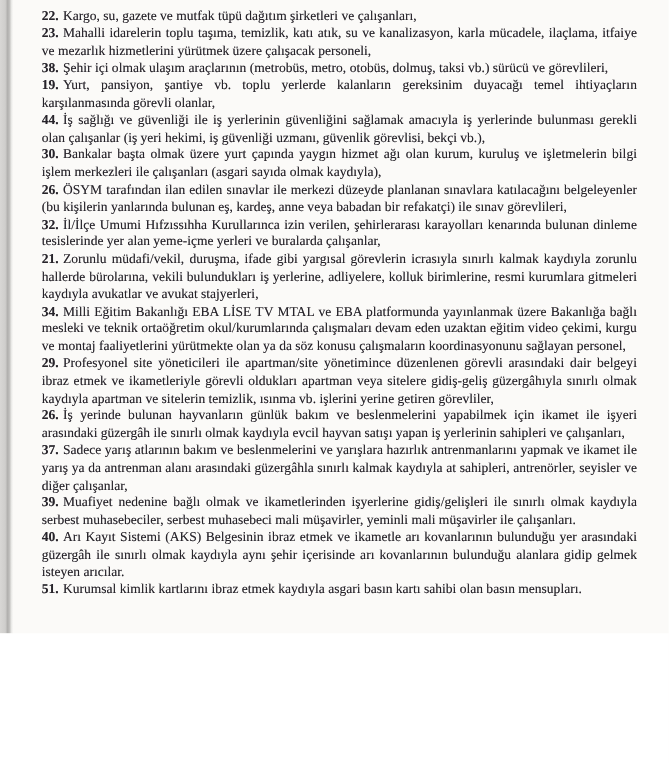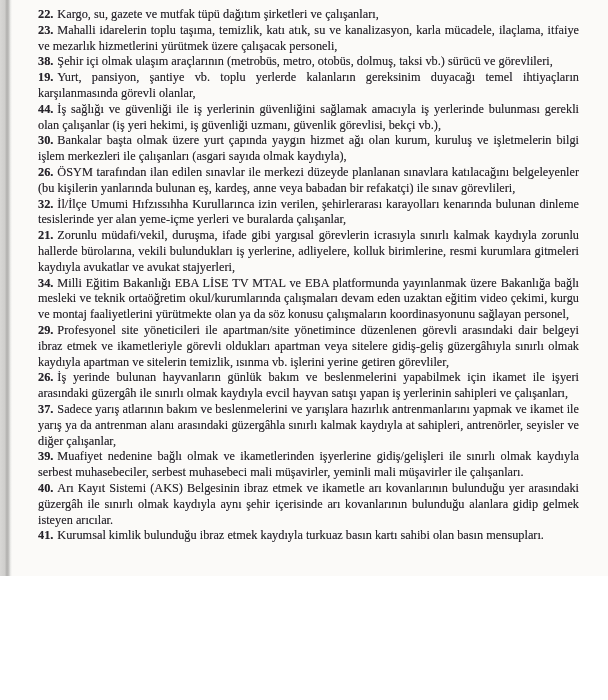--- a/index.html
+++ b/index.html
@@ -72,15 +72,15 @@
 
       <p class="item"><span class="num">26.</span><span class="txt">İş yerinde bulunan hayvanların günlük bakım ve beslenmelerini yapabilmek için ikamet ile işyeri arasındaki güzergâh ile sınırlı olmak kaydıyla evcil hayvan satışı yapan iş yerlerinin sahipleri ve çalışanları,</span></p>
 
       <p class="item"><span class="num">37.</span><span class="txt">Sadece yarış atlarının bakım ve beslenmelerini ve yarışlara hazırlık antrenmanlarını yapmak ve ikamet ile yarış ya da antrenman alanı arasındaki güzergâhla sınırlı kalmak kaydıyla at sahipleri, antrenörler, seyisler ve diğer çalışanlar,</span></p>
 
 
       <p class="item"><span class="num">39.</span><span class="txt">Muafiyet nedenine bağlı olmak ve ikametlerinden işyerlerine gidiş/gelişleri ile sınırlı olmak kaydıyla serbest muhasebeciler, serbest muhasebeci mali müşavirler, yeminli mali müşavirler ile çalışanları.</span></p>
 
       <p class="item"><span class="num">40.</span><span class="txt">Arı Kayıt Sistemi (AKS) Belgesinin ibraz etmek ve ikametle arı kovanlarının bulunduğu yer arasındaki güzergâh ile sınırlı olmak kaydıyla aynı şehir içerisinde arı kovanlarının bulunduğu alanlara gidip gelmek isteyen arıcılar.</span></p>
 
-      <p class="item"><span class="num">41.</span><span class="txt">Kurumsal kimlik bulunduğu ibraz etmek kaydıyla turkuaz basın kartı sahibi olan basın mensupları.</span></p>
+      <p class="item"><span class="num">51.</span><span class="txt">Kurumsal kimlik kartlarını ibraz etmek kaydıyla asgari basın kartı sahibi olan basın mensupları.</span></p>
     </div>
 </div>
 
 </body></html>

